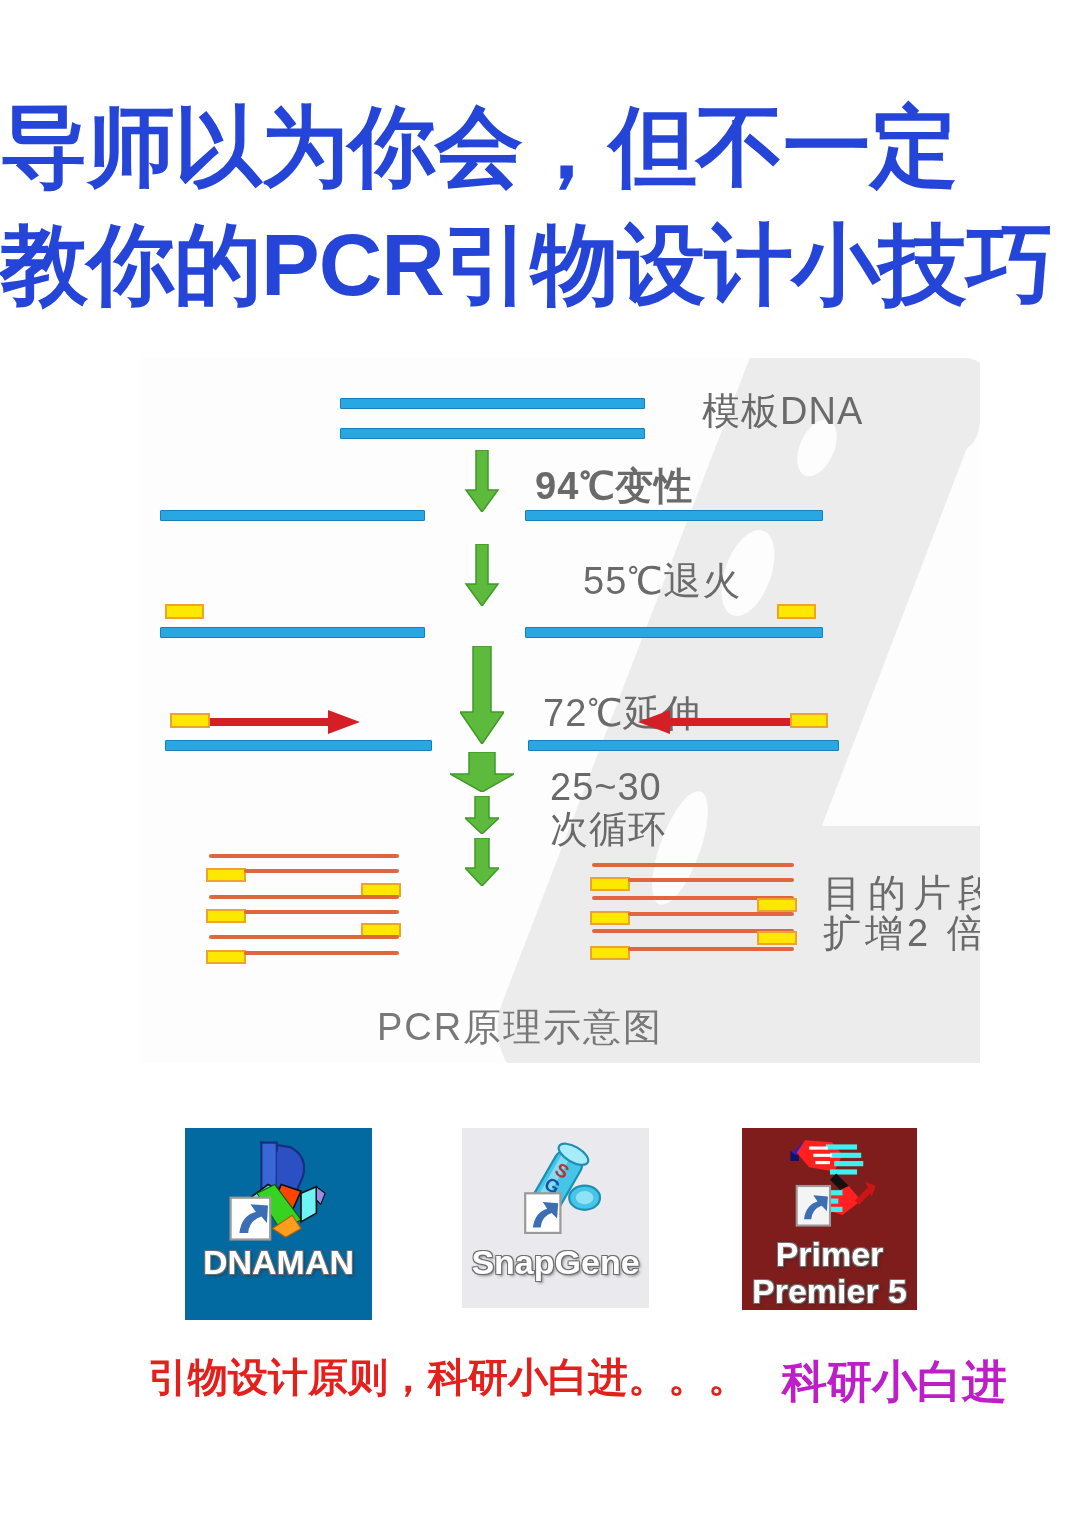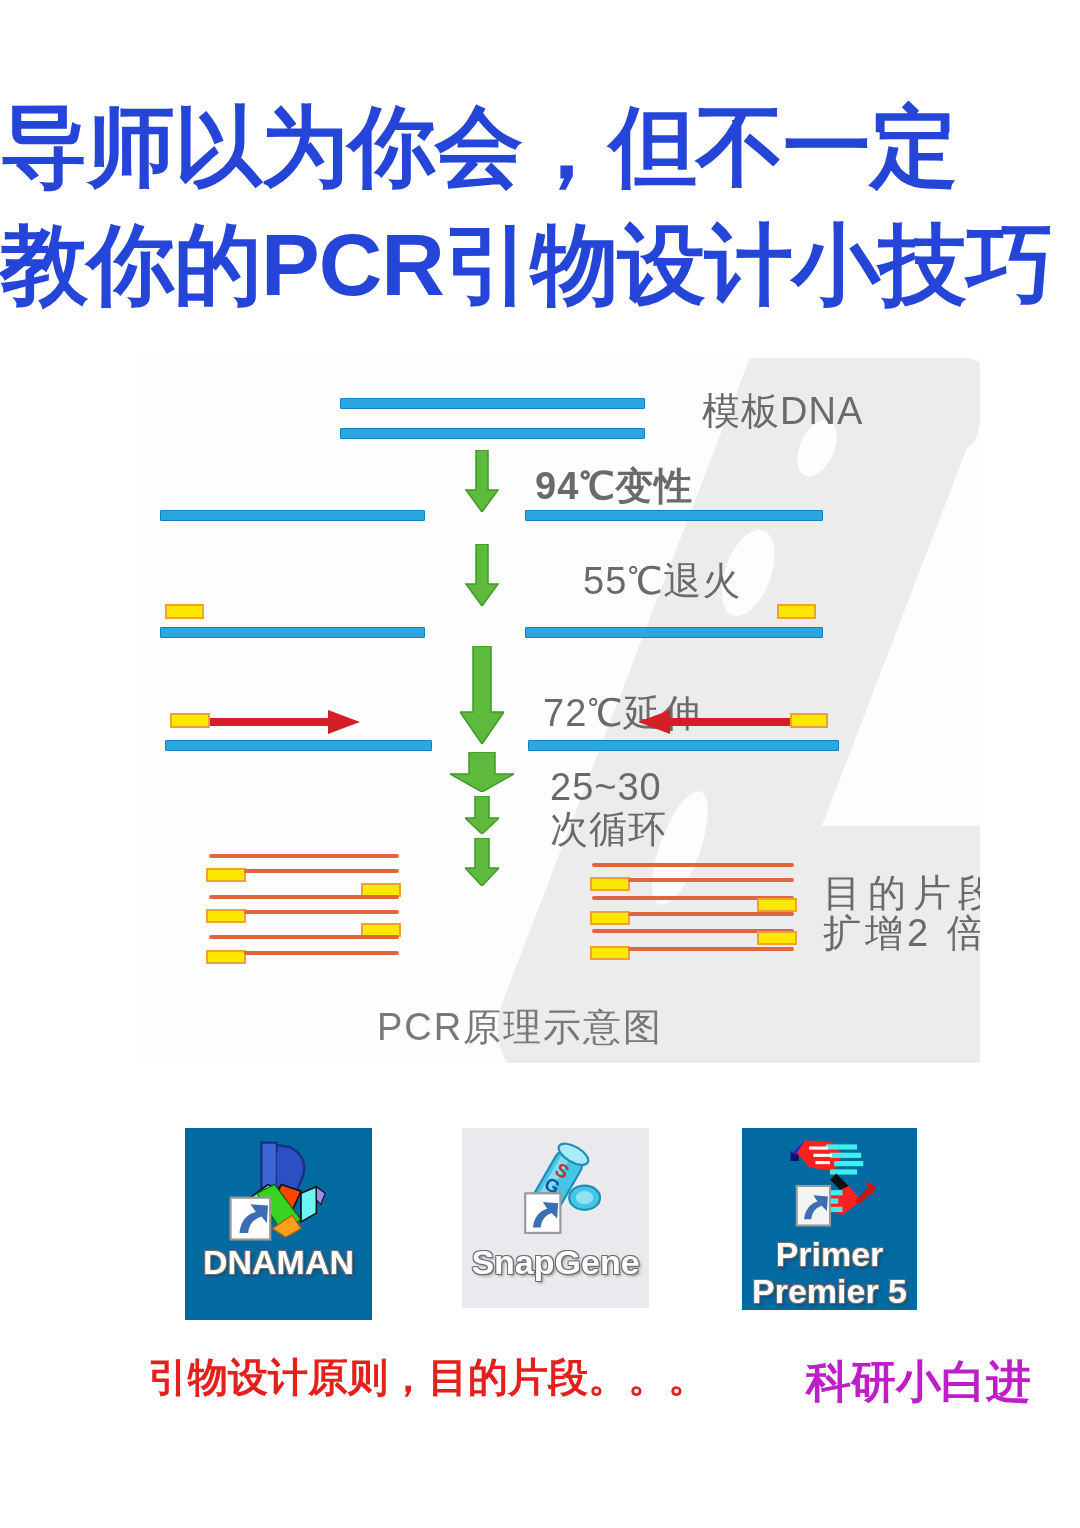--- a/index.html
+++ b/index.html
@@ -48,36 +48,36 @@
     position:absolute;left:190px;top:644px;width:380px;text-align:center;
     color:#787878;font-size:38px;letter-spacing:2px;white-space:nowrap;
   }
   
   .tile{
     position:absolute;display:flex;flex-direction:column;align-items:center;
     justify-content:flex-start;box-sizing:border-box;
   }
   #tile-dnaman  {left:185px;top:1128px;width:187px;height:192px;background:#0369a1;}
   #tile-snapgene{left:462px;top:1128px;width:187px;height:180px;background:#e9e9ee;}
-  #tile-primer  {left:742px;top:1128px;width:175px;height:182px;background:#0369a1;}
+  #tile-primer  {left:742px;top:1128px;width:175px;height:182px;background:#7f1d1d;}
   .tile svg{margin-top:8px;}
   .tile-label{
     color:#ffffff;font-size:34px;font-weight:bold;line-height:1.08;text-align:center;
     text-shadow:-1px -1px 0 #6e6e6e,1px -1px 0 #6e6e6e,-1px 1px 0 #6e6e6e,
                  1px 1px 0 #6e6e6e,2px 2px 3px rgba(40,40,40,.5);
     white-space:nowrap;
   }
   
   .note-left{
     position:absolute;left:148px;top:1350px;font-size:40px;font-weight:900;
     color:var(--note-red);white-space:nowrap;
   }
   .note-right{
     position:absolute;left:782px;top:1352px;font-size:45px;font-weight:900;
-    color:var(--note-magenta);white-space:nowrap;margin-left:24px;
+    color:var(--note-magenta);white-space:nowrap;
   }
 </style>
 </head>
 <body>
 
 <div class="page">
 
   <div class="title-line" id="title1">导师以为你会，但不一定</div>
   <div class="title-line" id="title2">教你的PCR引物设计小技巧</div>
 
@@ -229,16 +229,16 @@
       </g>
       <path d="M74 62 l12 -12 4 4 -12 12 z" fill="#cc1616"></path>
       <polygon points="84,44 94,48 90,58" fill="#cc1616"></polygon>
       <rect x="18" y="48" width="32" height="38" fill="#f4f4f4" stroke="#9a9a9a" stroke-width="2"></rect>
       <path d="M25 80 q2 -14 13 -17 l-4 -6 14 1 -1 14 -5 -5 q-9 3 -10 13 z" fill="#3c6eb4"></path>
     </svg>
     <div class="tile-label">Primer</div>
     <div class="tile-label">Premier 5</div>
   </div>
 
-  <div class="note-left">引物设计原则，目的片段。。。</div>
+  <div class="note-left">引物设计原则，科研小白进。。。</div>
   <div class="note-right">科研小白进</div>
 
 </div>
 
 </body></html>

